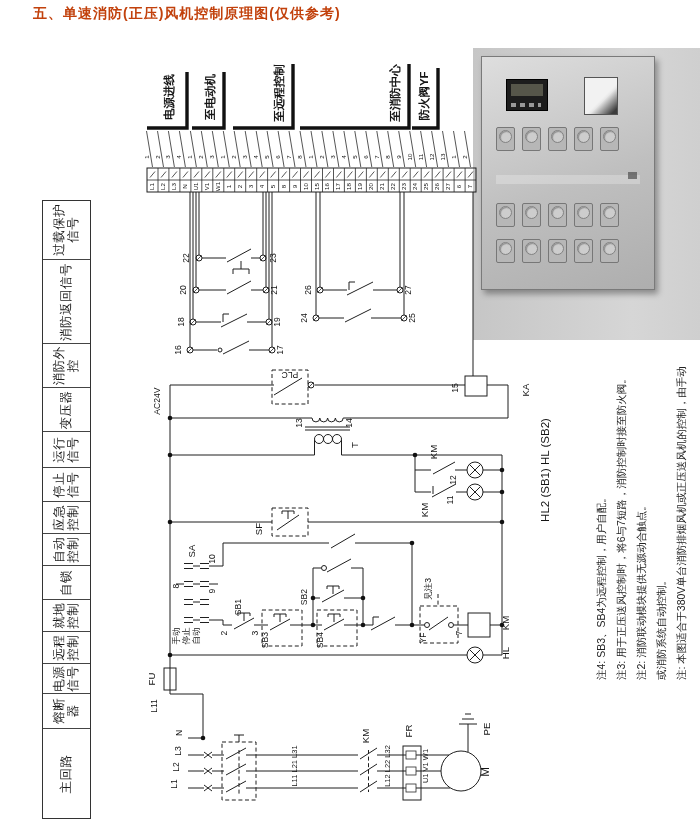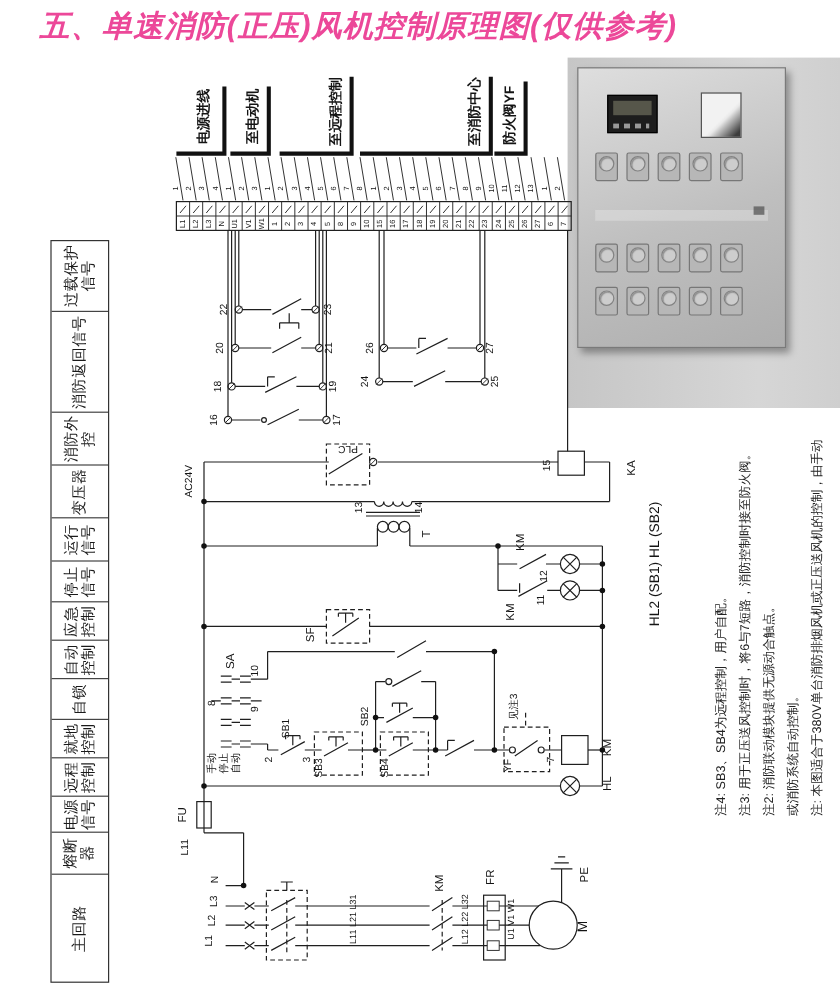--- a/index.html
+++ b/index.html
@@ -1,19 +1,19 @@
 <!DOCTYPE html>
 <html><head>
 <meta charset="utf-8">
 <style>
   html,body{margin:0;padding:0;background:#fff;}
   #page{position:relative;width:700px;height:828px;background:#fff;overflow:hidden;
         font-family:"Liberation Sans","DejaVu Sans",sans-serif;}
-  #title{position:absolute;left:33px;top:5px;font-size:25px;font-weight:bold;
-         letter-spacing:1px;color:#ec4899;font-style:italic;}
+  #title{position:absolute;left:33px;top:5px;font-size:14px;font-weight:bold;
+         letter-spacing:1px;color:#c2410c;}
   
   #sidebar{position:absolute;left:42px;top:200px;width:47px;border:1.5px solid #333;
            box-sizing:content-box;}
   .sbcell{display:flex;align-items:center;justify-content:center;box-sizing:border-box;overflow:visible;}
   .sbcell + .sbcell{border-top:1px solid #444;}
   .vtext{transform:rotate(-90deg);text-align:center;line-height:1.1;font-size:12.5px;
          color:#1a1a1a;letter-spacing:.5px;flex:none;}
   
   #notes{position:absolute;left:481px;top:470px;width:320px;height:100px;
          transform:rotate(-90deg);font-size:10.5px;color:#222;}

